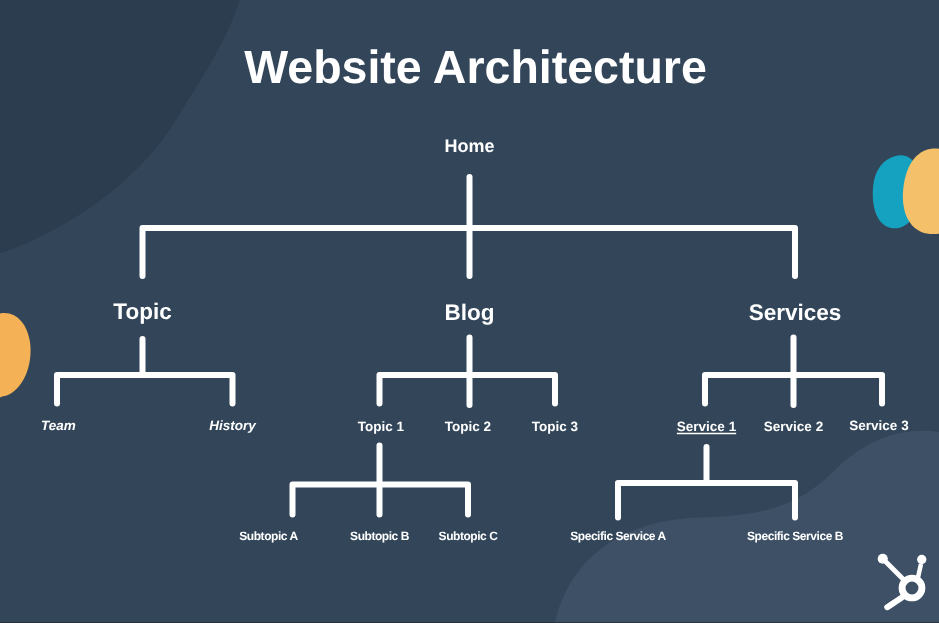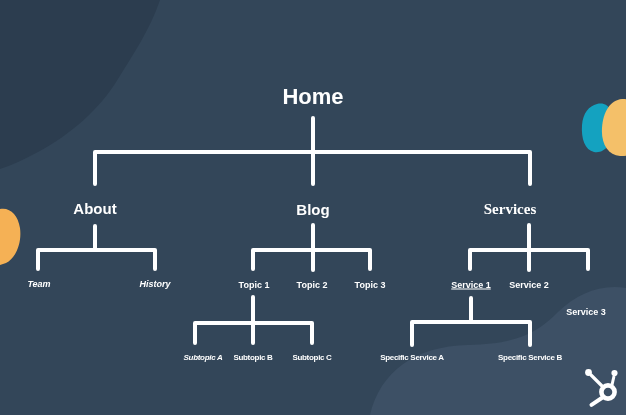--- a/index.html
+++ b/index.html
@@ -15,39 +15,39 @@
   }
   svg.layer{position:absolute;left:0;top:0;width:626px;height:415px;}
   .title{
     position:absolute; left:317px; top:45px; transform:translate(-50%,-50%);
     margin:0; color:var(--text,#fff); font-size:31px; font-weight:bold; white-space:nowrap;
   }
   .node{
     position:absolute; transform:translate(-50%,-50%);
     color:var(--text,#fff); font-weight:bold; white-space:nowrap; line-height:1;
   }
-  .lvl0{font-size:22px;}
+  .lvl0{font-size:12px;}
   .lvl1{font-size:15px;}
   .lvl2{font-size:9px;}
   .lvl3{font-size:8px; letter-spacing:-0.3px;}
   .n-home{left:313px;top:97px;}
   .n-about{left:95px;top:208px;}
   .n-blog{left:313px;top:209px;}
-  .n-services{left:510px;top:209px;font-family:Liberation Serif, serif;}
+  .n-services{left:530px;top:209px;}
   .n-team{left:39px;top:284px;font-style:italic;}
   .n-history{left:155px;top:284px;font-style:italic;}
   .n-topic1{left:254px;top:285px;}
   .n-topic2{left:312px;top:285px;}
   .n-topic3{left:370px;top:285px;}
-  .n-subtopic-a{left:203px;top:358px;font-style:italic;}
+  .n-subtopic-a{left:179px;top:358px;}
   .n-subtopic-b{left:253px;top:358px;text-align:right;}
   .n-subtopic-c{left:312px;top:358px;}
   .n-service1{left:471px;top:285px;text-decoration:underline;}
   .n-service2{left:529px;top:285px;}
-  .n-service3{left:586px;top:284px;margin-top:28px;}
+  .n-service3{left:586px;top:284px;}
   .n-specific-a{left:412px;top:358px;text-align:center;}
   .n-specific-b{left:530px;top:358px;}
   .connector{fill:none; stroke:var(--line,#fff); stroke-width:4; stroke-linecap:round; stroke-linejoin:round;}
   .logo-stroke{stroke:var(--line,#fff); fill:none;}
   .logo-fill{fill:var(--line,#fff);}
 </style>
 </head>
 <body>
 
 <div class="canvas">
@@ -77,24 +77,25 @@
 
   <svg class="layer" viewBox="0 0 626 415" aria-hidden="true">
     <circle class="logo-stroke" cx="608" cy="392" r="6.6" stroke-width="4.6"></circle>
     <line class="logo-stroke" x1="602.5" y1="386.5" x2="590.5" y2="374.5" stroke-width="3.2"></line>
     <circle class="logo-fill" cx="588.5" cy="372.5" r="3.4"></circle>
     <line class="logo-stroke" x1="612" y1="385" x2="614" y2="376" stroke-width="3"></line>
     <circle class="logo-fill" cx="614.5" cy="373" r="3.1"></circle>
     <line class="logo-stroke" x1="602.5" y1="397.5" x2="591.5" y2="404.8" stroke-width="4" stroke-linecap="round"></line>
   </svg>
 
+  <h1 class="title">Website Architecture</h1>
 
   <div class="node lvl0 n-home">Home</div>
 
-  <div class="node lvl1 n-about">About</div>
+  <div class="node lvl1 n-about">Topic</div>
   <div class="node lvl1 n-blog">Blog</div>
   <div class="node lvl1 n-services">Services</div>
 
   <div class="node lvl2 n-team">Team</div>
   <div class="node lvl2 n-history">History</div>
   <div class="node lvl2 n-topic1">Topic 1</div>
   <div class="node lvl2 n-topic2">Topic 2</div>
   <div class="node lvl2 n-topic3">Topic 3</div>
   <div class="node lvl2 n-service1">Service 1</div>
   <div class="node lvl2 n-service2">Service 2</div>

